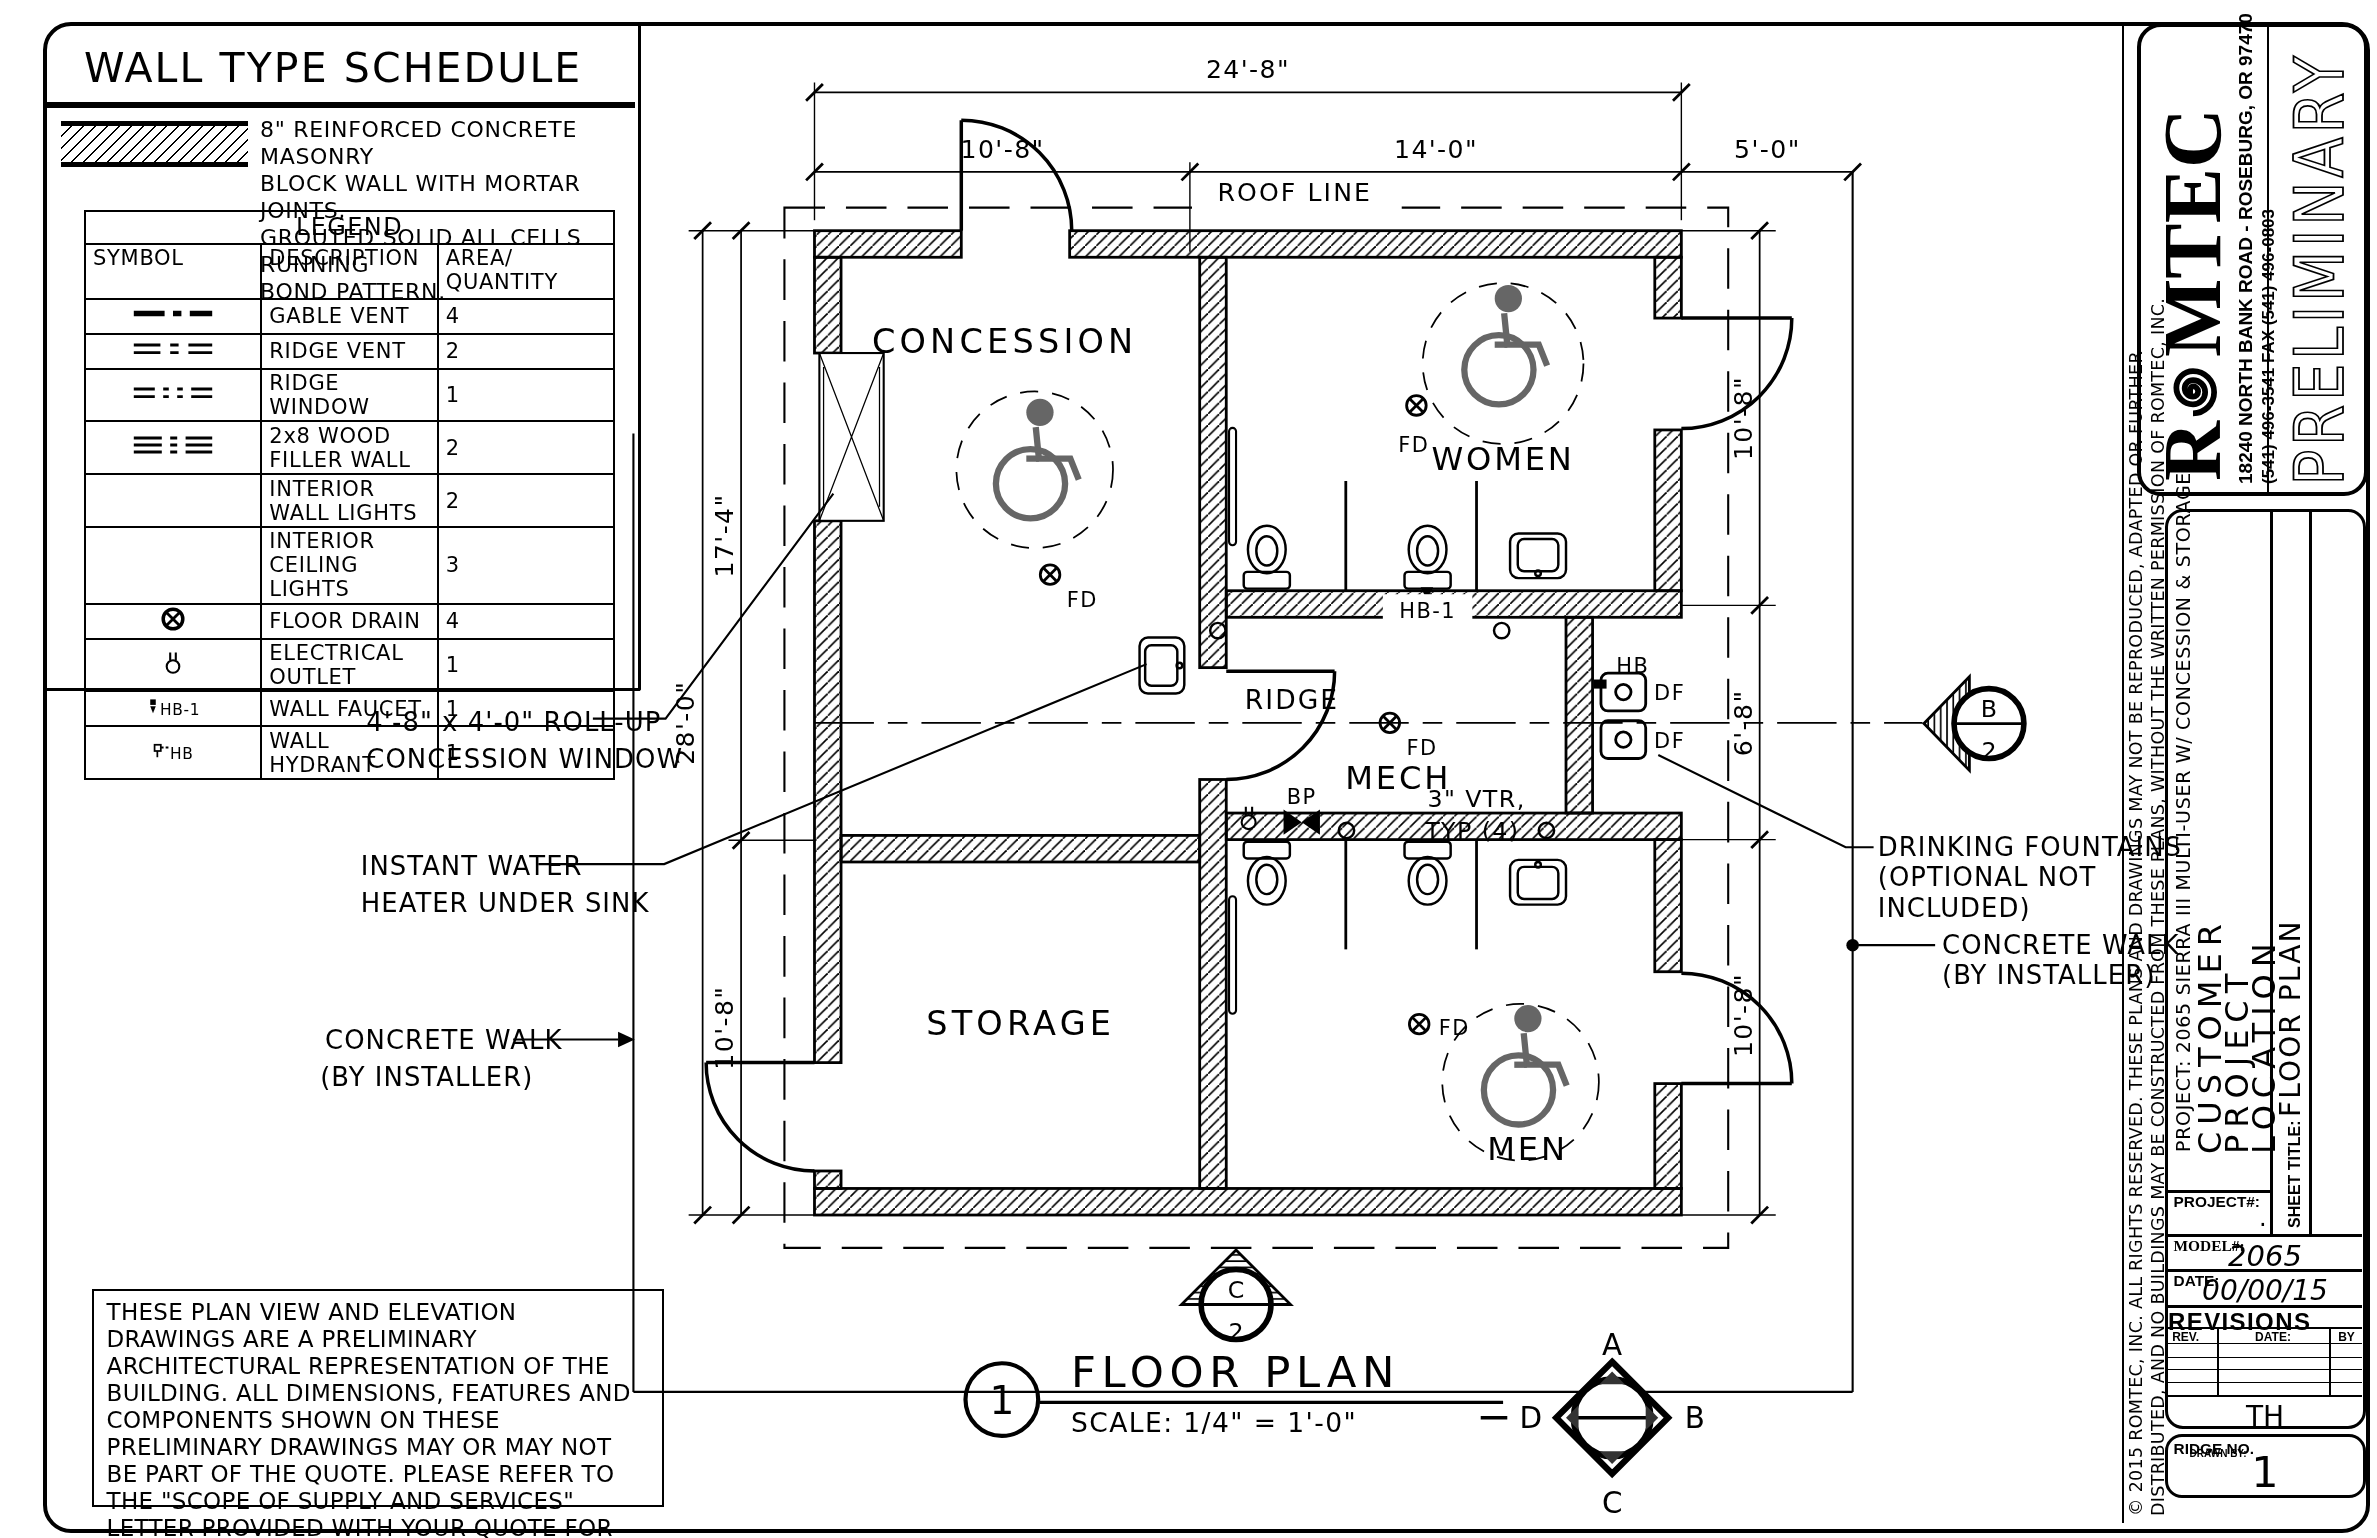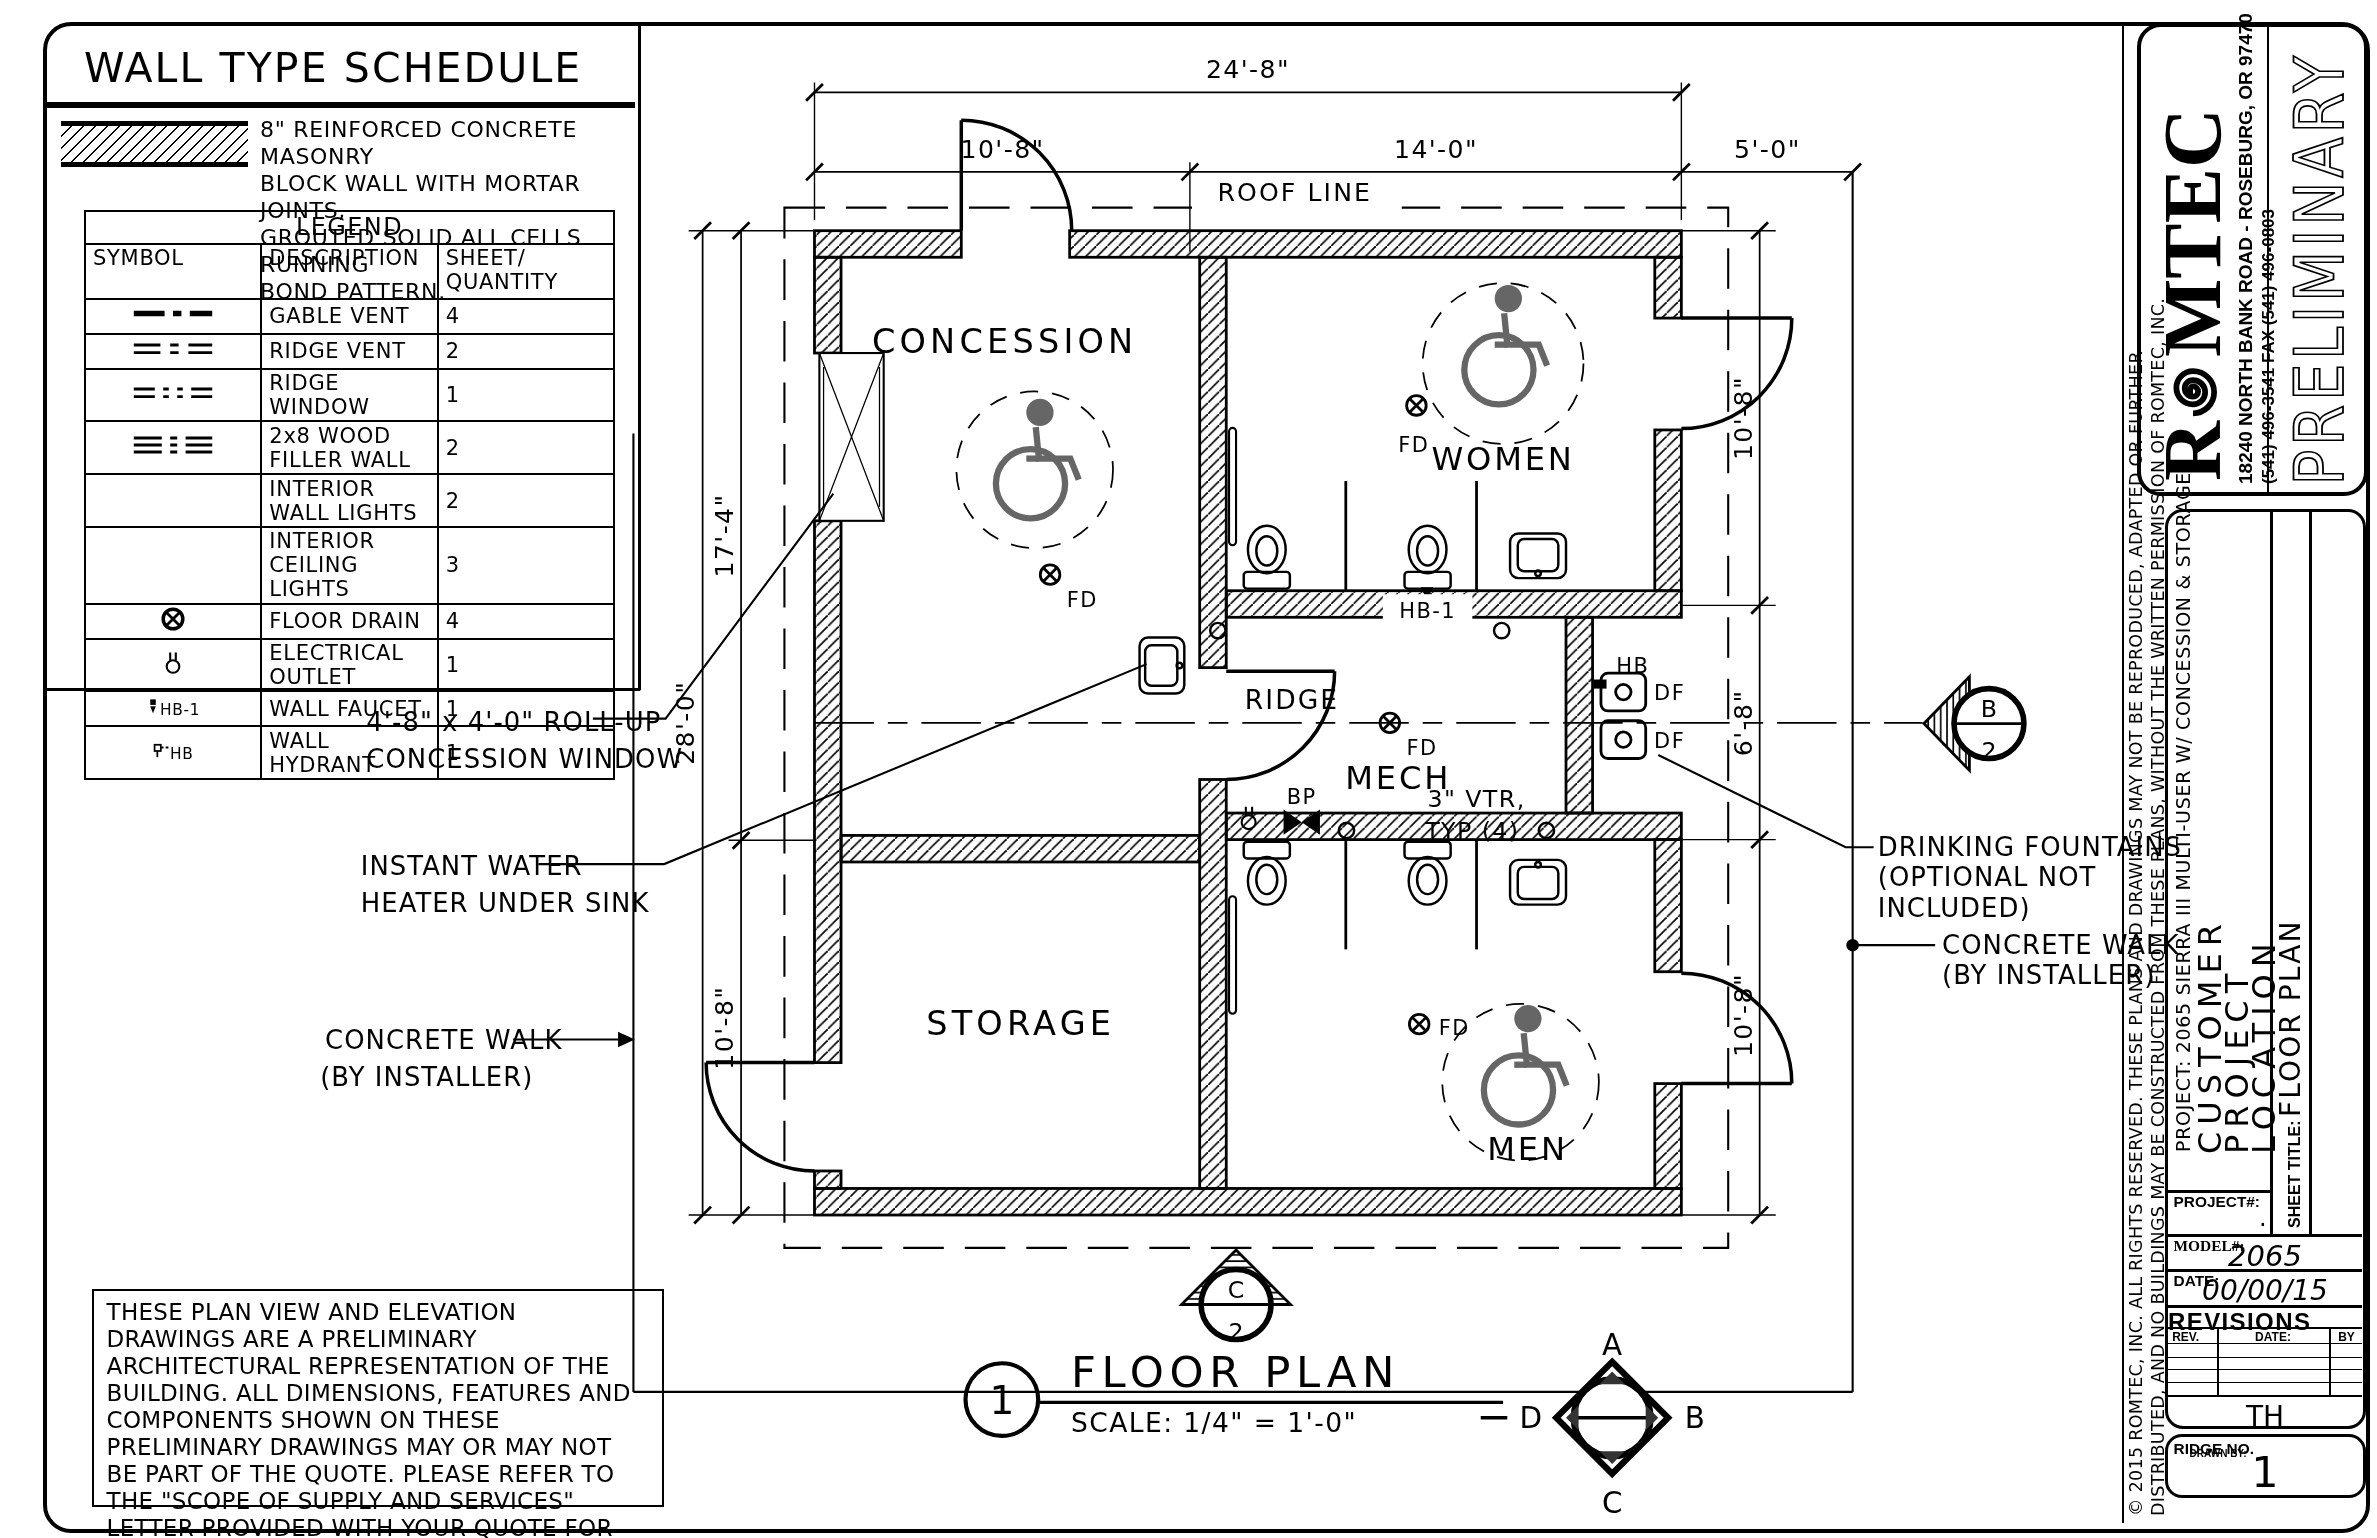--- a/index.html
+++ b/index.html
@@ -361,21 +361,21 @@
 BOND PATTERN.</div>
 
     <table class="abs" id="legend" style="left:41px;top:188px;">
       <tbody>
           <tr>
             <td class="tt" colspan="3">LEGEND</td>
           </tr>
       <tr>
         <td class="hd" style="width:100px">SYMBOL</td>
         <td class="hd" style="width:280px">DESCRIPTION</td>
-        <td class="hd" style="width:150px">SHEET/
+        <td class="hd" style="width:150px">AREA/
 QUANTITY</td>
       </tr>
       <tr class="rw">
         <td class="symcell"><svg width="84" height="21" viewBox="0 0 120 30">
                 <line x1="4" y1="15" x2="116" y2="15" stroke="#000" stroke-width="8" stroke-dasharray="44 12 12 12"></line>
               </svg></td>
         <td>GABLE VENT</td>
             <td>4</td>
       </tr>
       <tr class="rw">

